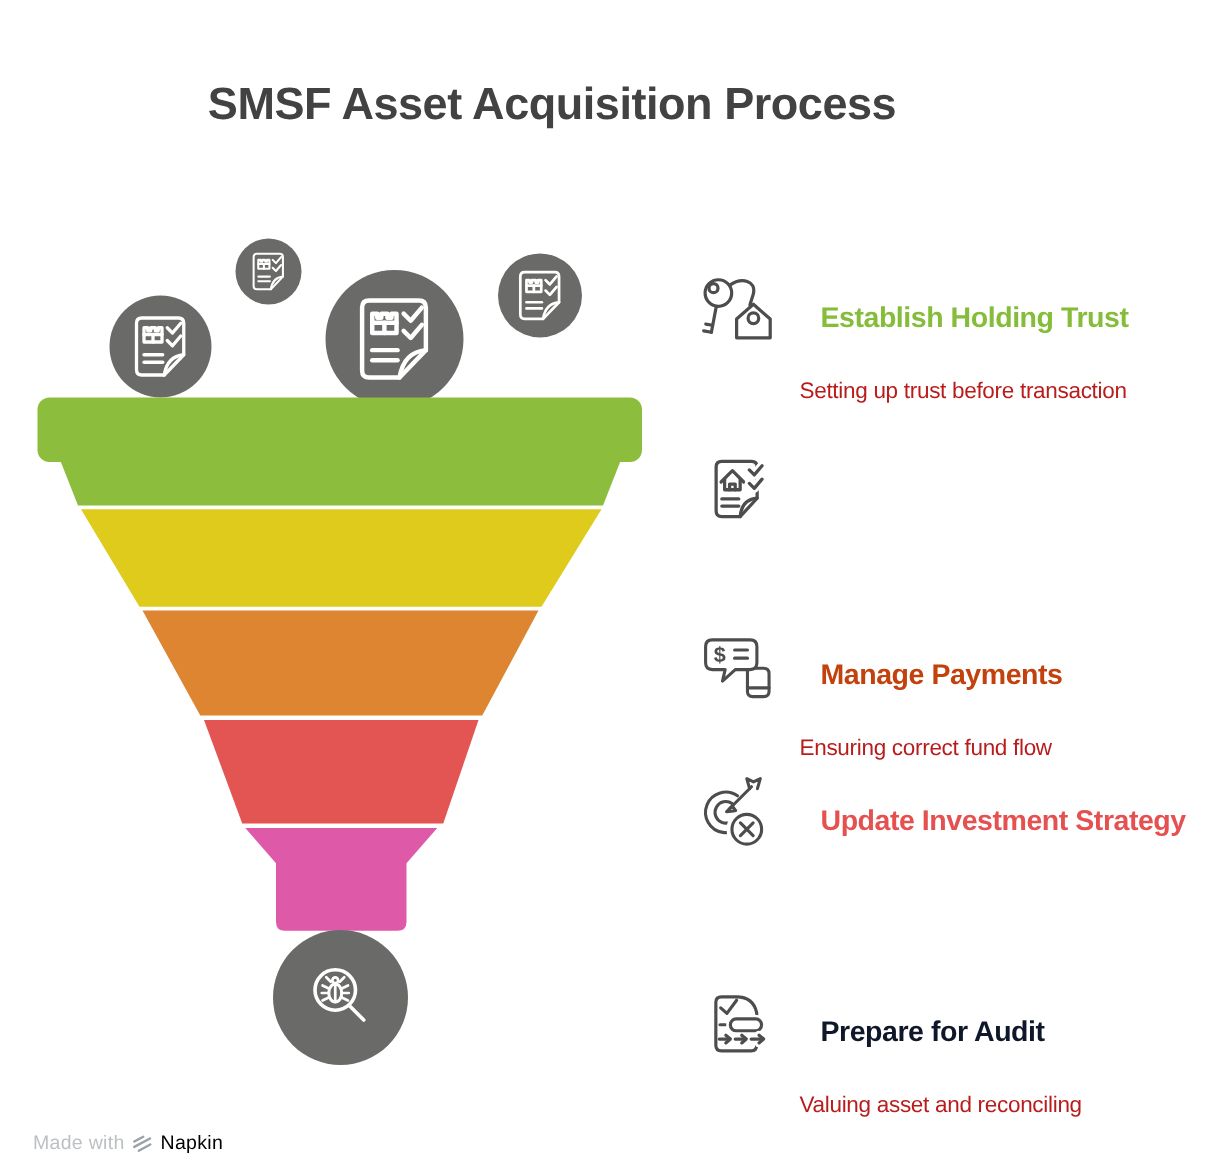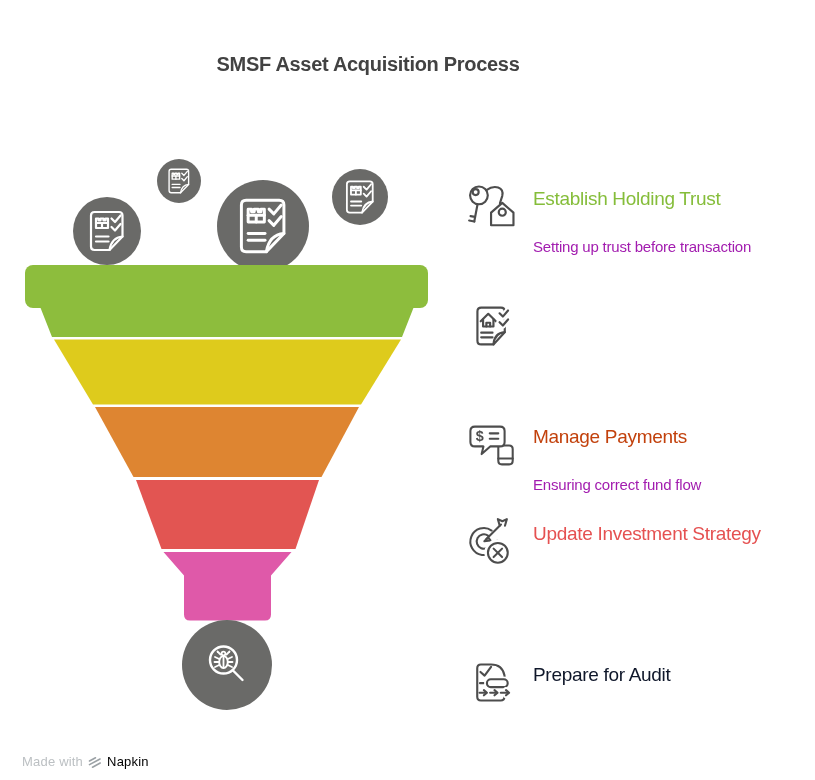--- a/index.html
+++ b/index.html
@@ -2,32 +2,32 @@
 <html><head>
 <meta charset="utf-8">
 <style>
   html,body { margin:0; padding:0; }
   body {
     width:815px; height:780px; background:#ffffff; position:relative;
     font-family:"Liberation Sans", sans-serif; overflow:hidden;
   }
   .main-title {
     position:absolute; top:53px; left:0; width:736px; margin:0;
-    text-align:center; font-size:20px; font-weight:bold;
+    text-align:center; font-size:30px; font-weight:bold;
     color:#424242; letter-spacing:-0.3px;
   }
   .diagram { position:absolute; left:0; top:130px; }
   .step { position:absolute; left:463px; display:flex; gap:12px; width:345px; }
   .step-icon {
     width:58px; height:54px; flex:none;
     display:flex; align-items:center; justify-content:center;
   }
   .step-text { padding-top:8px; }
-  .step-title { margin:0; font-size:19px; font-weight:normal; letter-spacing:-0.3px; }
-  .step-sub { margin-top:28px; font-size:15px; color:#a21caf; letter-spacing:-0.2px; }
+  .step-title { margin:14px; font-size:19px; font-weight:bold; letter-spacing:-0.3px; }
+  .step-sub { margin-top:28px; font-size:15px; color:#b91c1c; letter-spacing:-0.2px; }
   .step-1 { top:180px; } .step-2 { top:299px; } .step-3 { top:418px; }
   .step-4 { top:515px; } .step-5 { top:656px; }
   .footer {
     position:absolute; left:22px; top:744px;
     display:flex; align-items:center; gap:5px;
     font-size:13px; color:#bcc0c3; letter-spacing:0.2px;margin-top:10px;
   }
   .footer .brand { color:#000000; }
 </style>
 </head>
@@ -189,20 +189,21 @@
         <path d="M 17.2,33.7 L 20.5,36.5 L 17.2,39.3"></path>
         <path d="M 24,36.5 H 31"></path>
         <path d="M 28.7,33.7 L 32,36.5 L 28.7,39.3"></path>
         <path d="M 35.5,36.5 H 43.5"></path>
         <path d="M 41.2,33.7 L 44.5,36.5 L 41.2,39.3"></path>
       </g>
     </svg>
   </div>
   <div class="step-text">
     <h3 class="step-title" style="color: #0f172a;">Prepare for Audit</h3>
+    <div class="step-sub">Valuing asset and reconciling</div>
   </div>
 </div>
 
 <div class="footer">
   <span>Made with</span>
   <svg width="14" height="14" viewBox="0 0 14 14">
     <g stroke="#9ba1a5" stroke-width="1.6" stroke-linecap="round" fill="none">
       <path d="M 1.5,6 L 7.5,2.8"></path>
       <path d="M 1.5,9.6 L 12,4"></path>
       <path d="M 4.5,12.2 L 12.2,8"></path>

